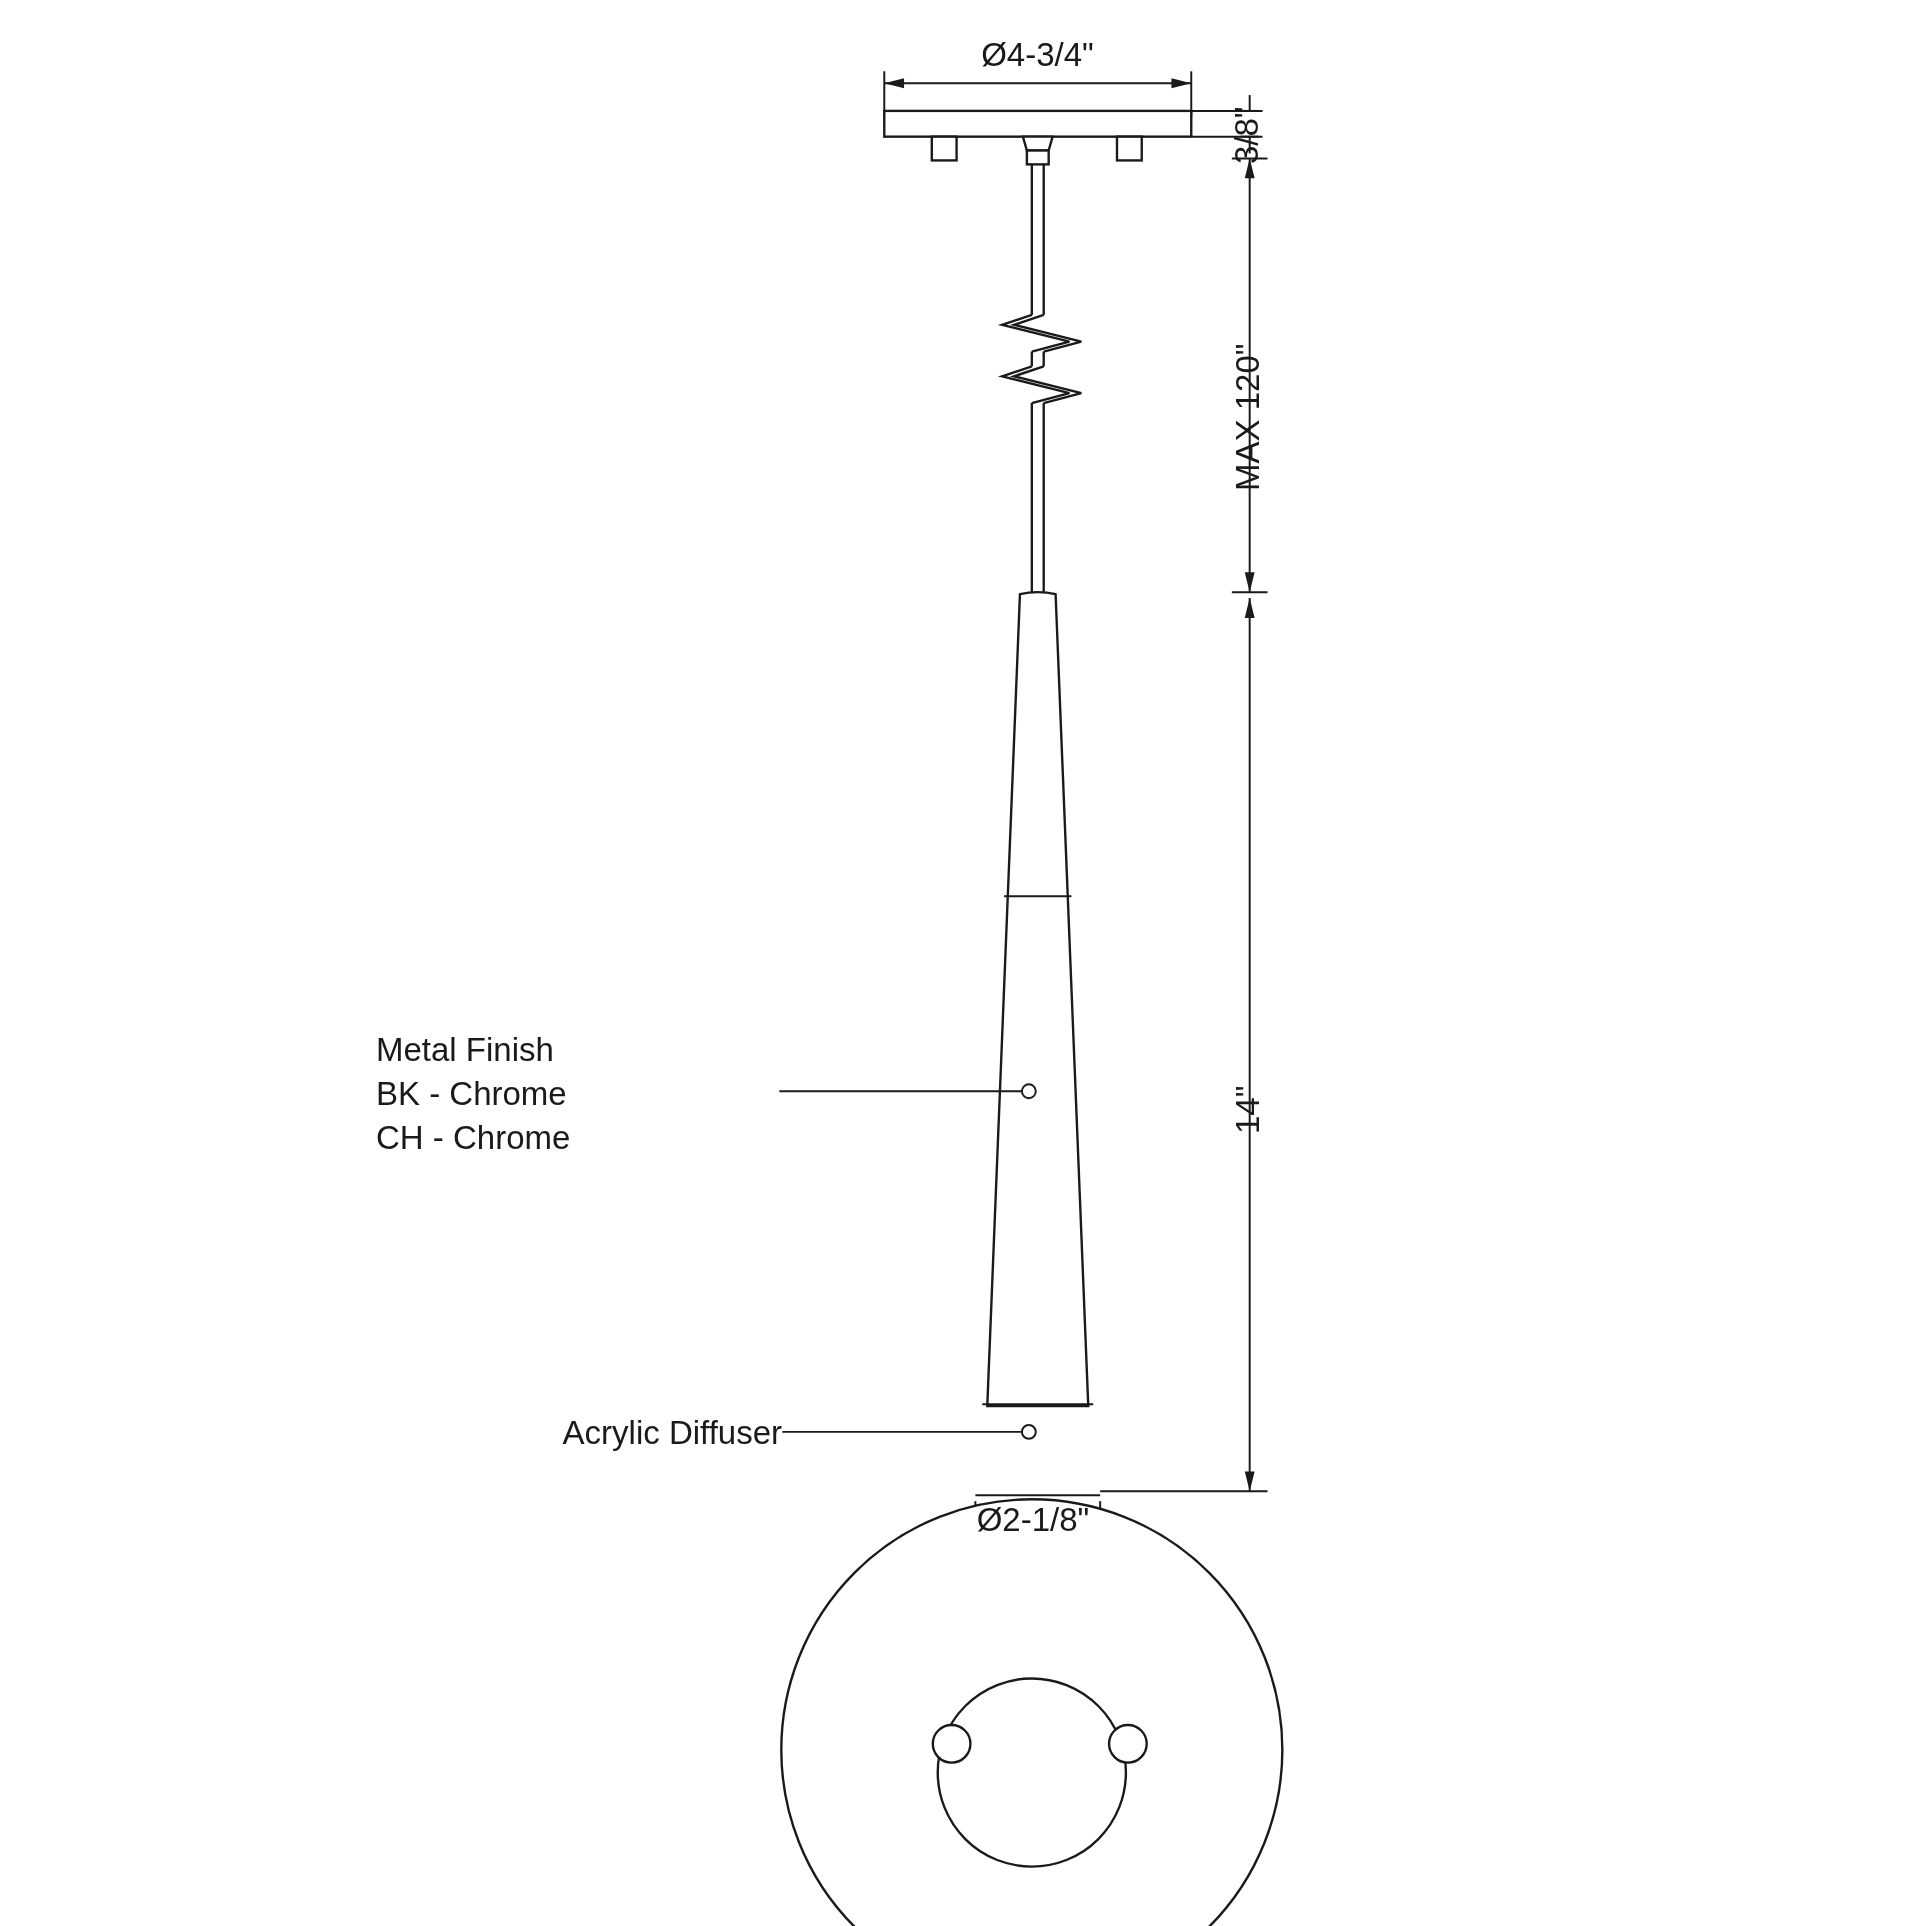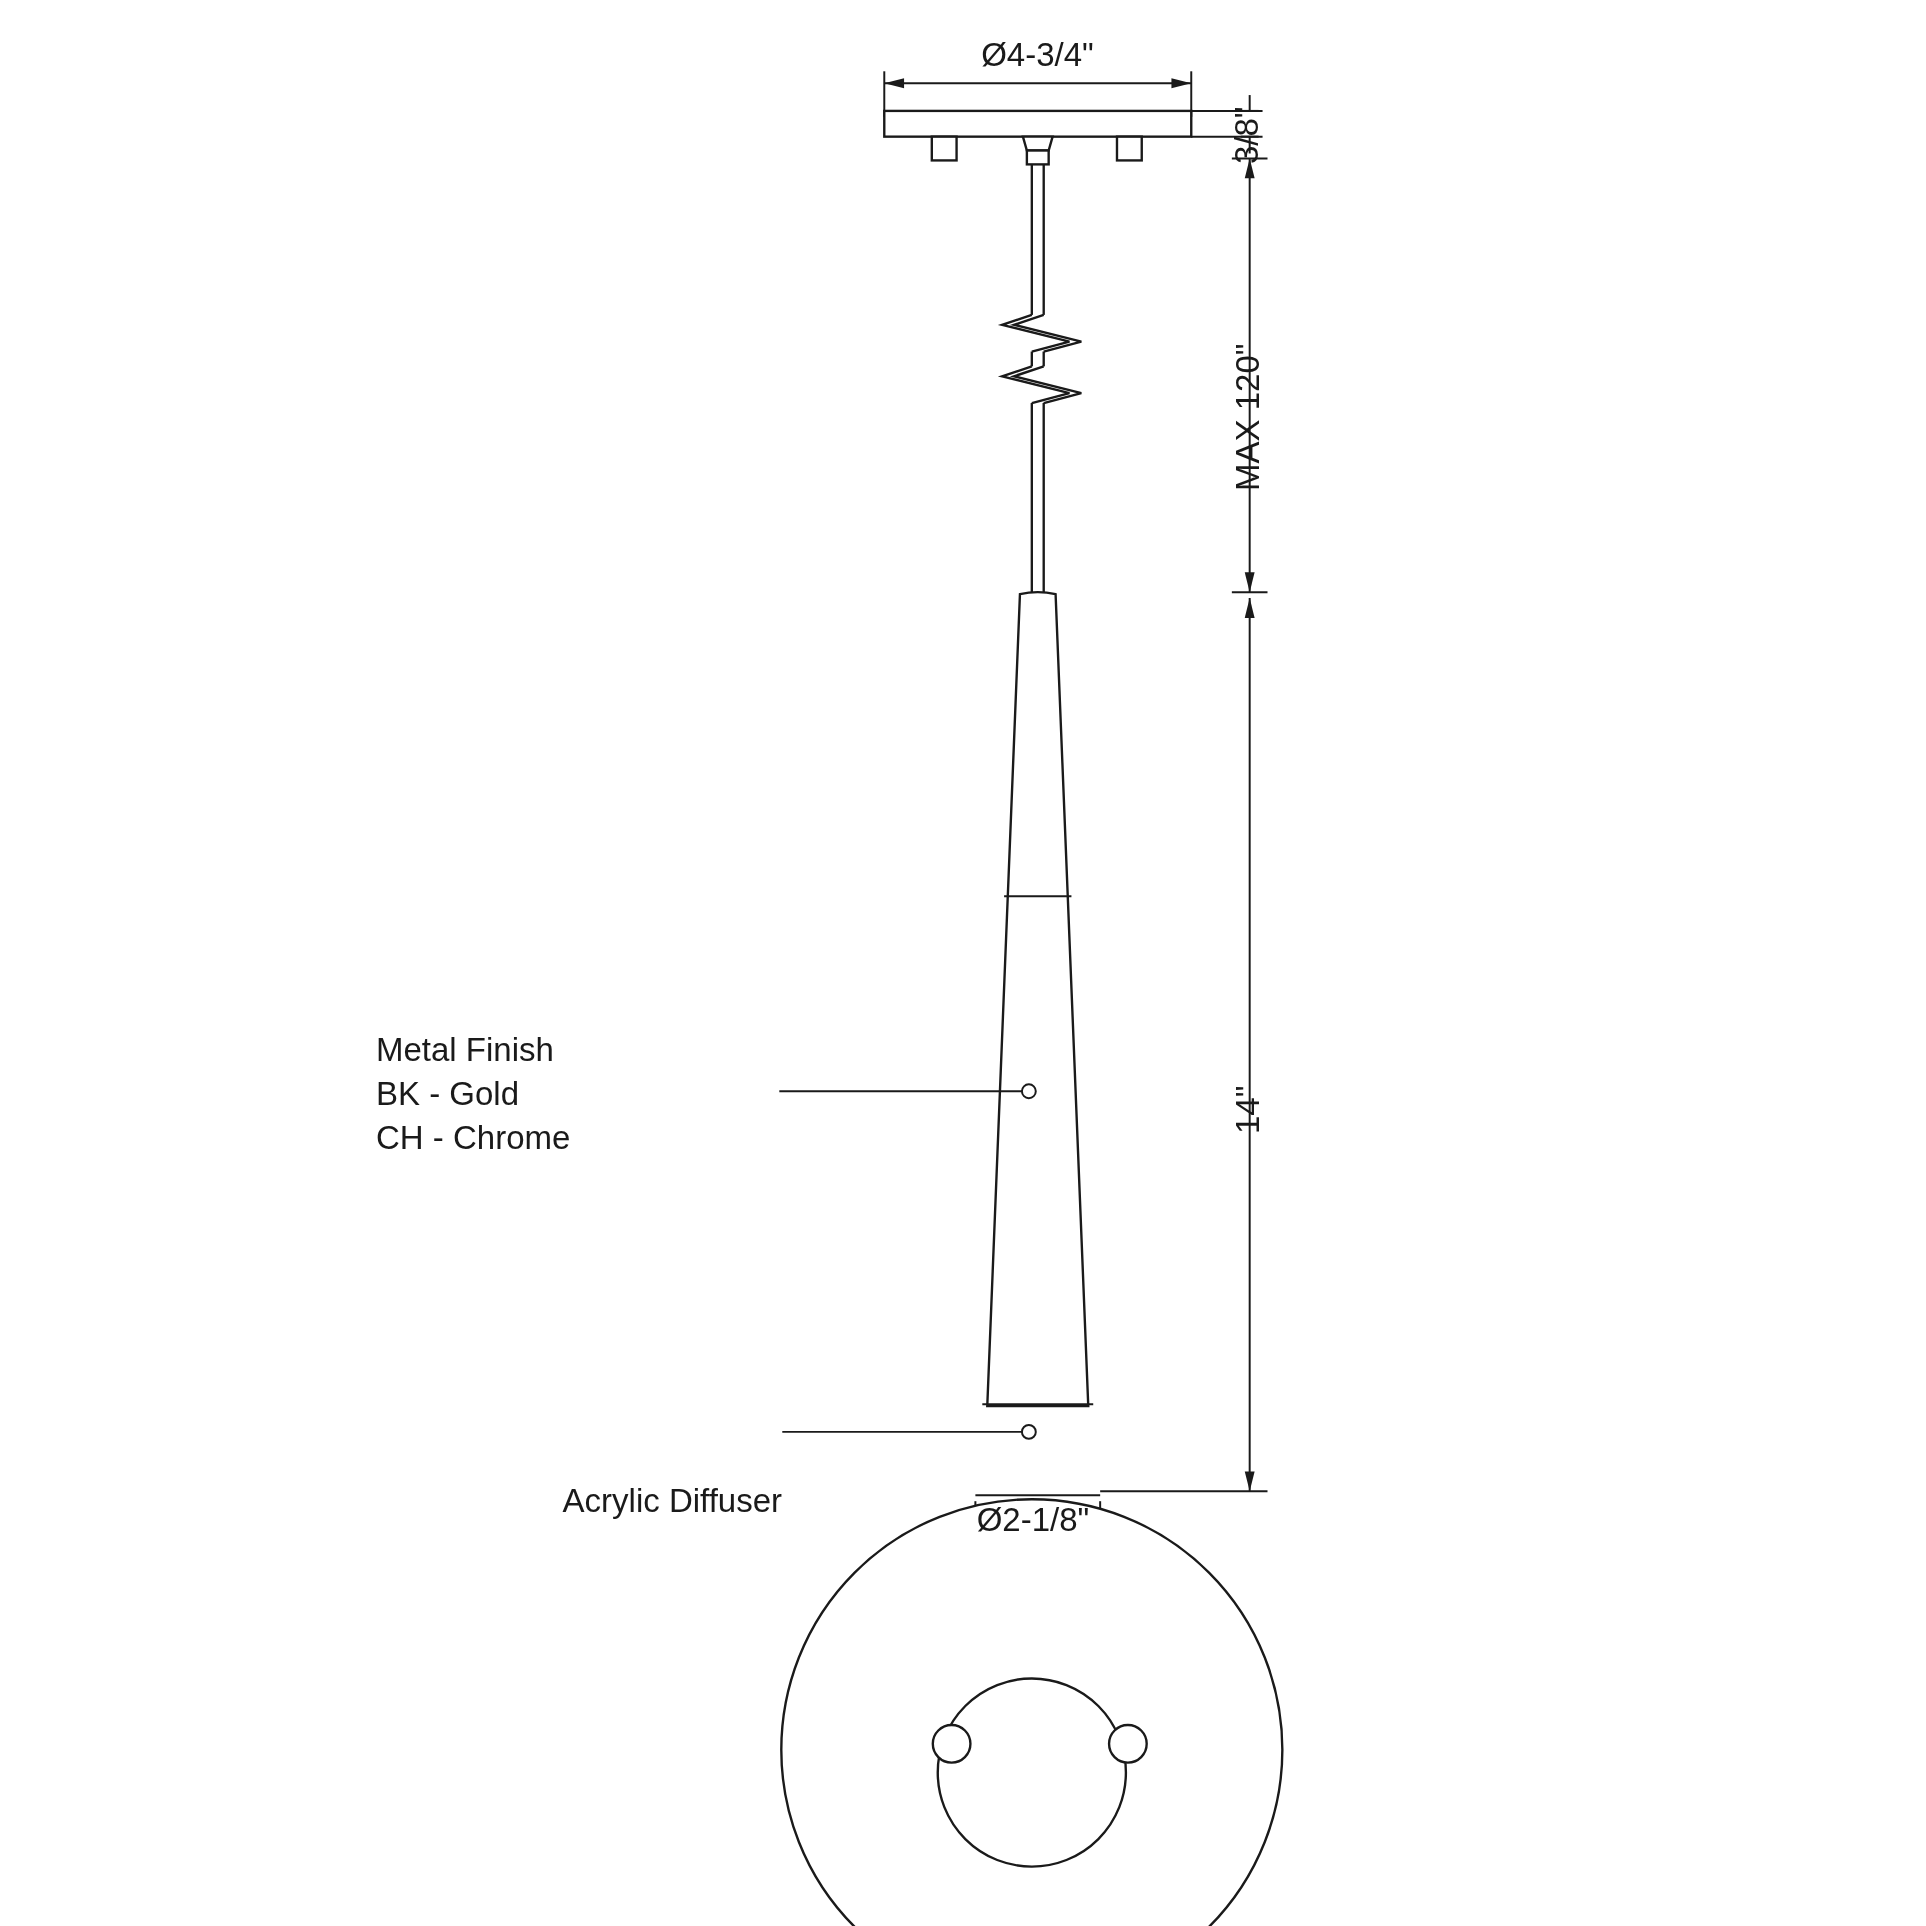--- a/index.html
+++ b/index.html
@@ -148,20 +148,20 @@
   </div>
 
   <div style="position:absolute; left:1178px; top:1049px; width:119px; height:139px;">
     <span style="display:inline-block; transform:rotate(-90deg); transform-origin:left top; position:absolute; left:51px; top:85px; font-size:33px; white-space:nowrap;">14"</span>
   </div>
 
   <div style="position:absolute; left:939px; top:1501px; width:188px; text-align:center; font-size:33px;">Ø2-1/8"</div>
 
   <div style="position:absolute; left:376px; top:1028px; width:406px; text-align:left; line-height:1.33; font-size:33px;">
     <div>Metal Finish</div>
-    <div>BK - Gold</div>
+    <div>BK - Chrome</div>
     <div>CH - Chrome</div>
   </div>
 
-  <div style="position:absolute; left:376px; top:1482px; width:406px; text-align:right; font-size:33px;">Acrylic Diffuser</div>
+  <div style="position:absolute; left:376px; top:1414px; width:406px; text-align:right; font-size:33px;">Acrylic Diffuser</div>
 
 </div>
 
 
 </body></html>

